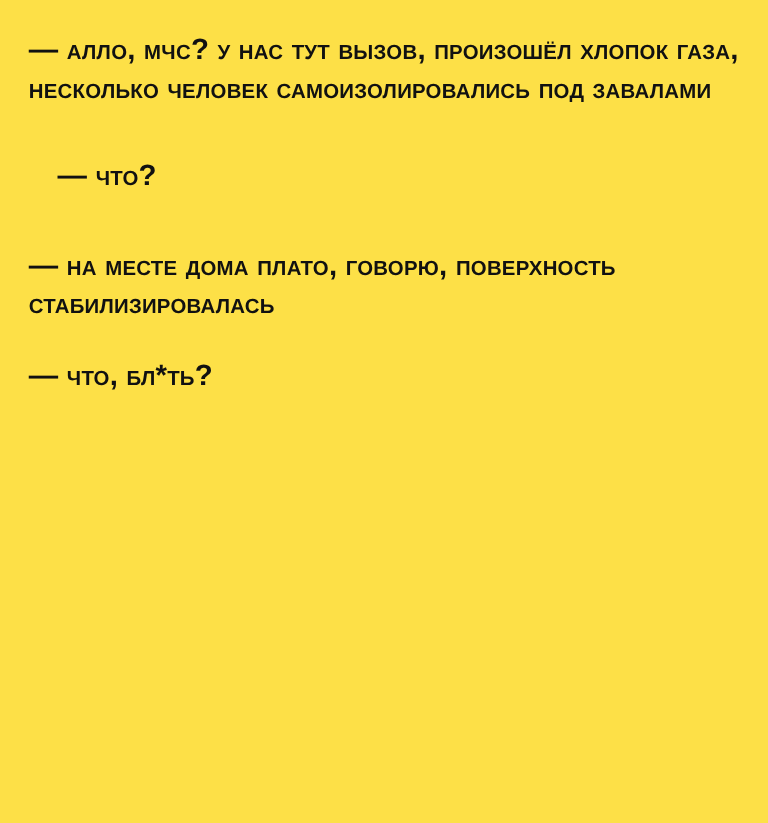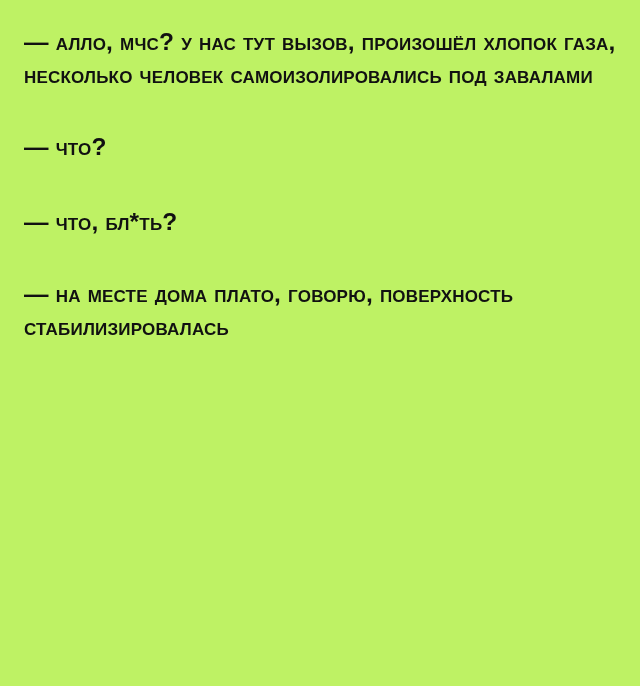--- a/index.html
+++ b/index.html
@@ -12,60 +12,60 @@
     height: 686px;
     font-family: "Liberation Sans", sans-serif;
     color: #111111;
     overflow: hidden;
   }
   .sheet {
     width: 640px;
     height: 686px;
     box-sizing: border-box;
     padding: 26px 18px 10px 24px;
-    background: #bef264;
+    background: #fde047;
     display: flex;
     flex-direction: column;
   }
   .line {
     font-size: 24.5px;
     line-height: 1.33;
     font-weight: 700;
     letter-spacing: 0.2px;
     font-variant: small-caps;
     text-transform: lowercase;
     white-space: pre-wrap;
     overflow: visible;
   }
   .block {
     margin-bottom: 27px;
   }
   .block:last-child {
     margin-bottom: 0;
   }
   .b1 { margin-bottom: 40px; }
-  .b2 { margin-bottom: 42px; }
+  .b2 { margin-bottom: 42px; margin-left: 24px; }
   .b3 { margin-bottom: 40px; }
   .b4 { margin-bottom: 40px; }
 </style>
 </head>
 <body>
 
 <div class="sheet">
 
   <div class="block b1">
     <div class="line">— Алло, МЧС? У нас тут вызов, произошёл хлопок газа, несколько человек самоизолировались под завалами</div>
   </div>
 
   <div class="block b2">
     <div class="line">— Что?</div>
   </div>
 
 
+  <div class="block">
+    <div class="line">— На месте дома плато, говорю, поверхность стабилизировалась</div>
+  </div>
+
   <div class="block b4">
     <div class="line">— Что, бл*ть?</div>
-  </div>
-
-  <div class="block">
-    <div class="line">— На месте дома плато, говорю, поверхность стабилизировалась</div>
   </div>
 
 </div>
 
 </body></html>

